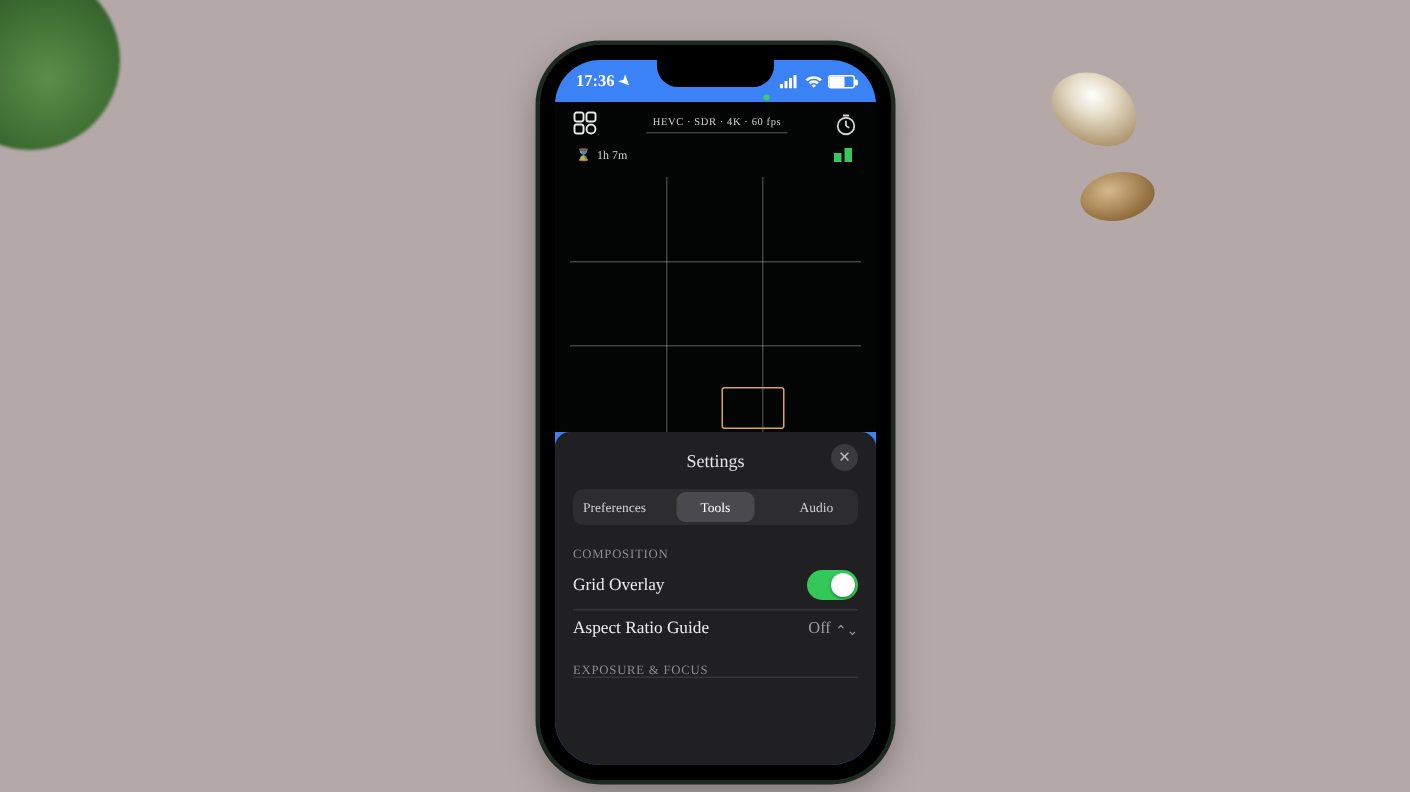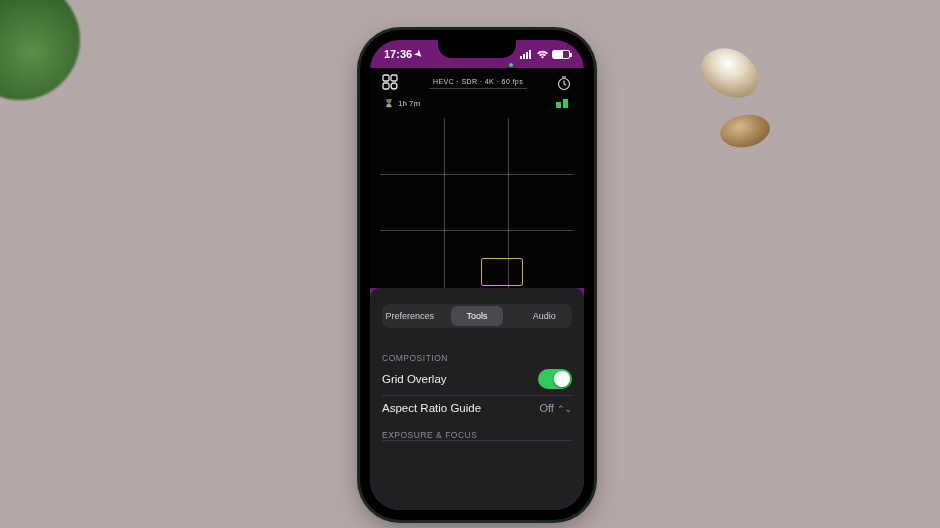--- a/index.html
+++ b/index.html
@@ -42,24 +42,25 @@
     left: 360px; top: 30px;
     width: 234px; height: 490px;
     border-radius: 40px;
     background: #000;
     box-shadow: 0 0 0 3px #1d2a21, 0 8px 24px rgba(0,0,0,.35);
     padding: 10px;
   }
   .screen {
     width: 100%; height: 100%;
     border-radius: 30px;
-    background: #701a75;
+    background: #3b82f6;
     position: relative;
     overflow: hidden;
     color: #fff;
+    font-family: Liberation Serif, serif;
   }
   .notch {
     position: absolute;
     left: 50%; top: 0;
     transform: translateX(-50%);
     width: 78px; height: 18px;
     background: #000;
     border-radius: 0 0 14px 14px;
     z-index: 10;
   }
@@ -167,21 +168,21 @@
     background:#2d2c2f; border-radius:7px; padding:2px;gap:16px;
   }
   .seg-item {
     flex:1; text-align:center;
     font-size:9px; padding:5px 0;
     color:#cfcfd2; border-radius:6px;
     cursor:pointer;
   }
   .seg-item.selected { background:#4a494d; color:#fff; }
   .section-label {
-    margin-top:25px;
+    margin-top:14px;
     font-size:8.5px; letter-spacing:.5px;
     color:#8d8c90;
   }
   .section-label.tight { margin-top:10px; }
   .row {
     display:flex; align-items:center; justify-content:space-between;
     padding:6px 0;
   }
   .row-label { font-size:11.5px; color:#eee; }
   .row-value { font-size:11px; color:#9f9ea2; display:flex; align-items:flex-end; gap:3px; cursor:pointer; }
@@ -273,20 +274,26 @@
       <div class="grid-overlay">
         <div class="gl h1"></div>
           <div class="gl h2"></div>
         <div class="gl v1"></div>
           <div class="gl v2"></div>
       </div>
       <div class="af-box"></div>
     </div>
 
     <div class="sheet">
+      <div class="sheet-header">
+        <span class="sheet-title">Settings</span>
+        <span class="close-btn">
+          <span>✕</span>
+        </span>
+      </div>
 
       <div class="seg">
         <div class="seg-item">Preferences</div>
         <div class="seg-item selected">Tools</div>
         <div class="seg-item">Audio</div>
       </div>
 
       <div class="section-label">COMPOSITION</div>
 
       <div class="row">

